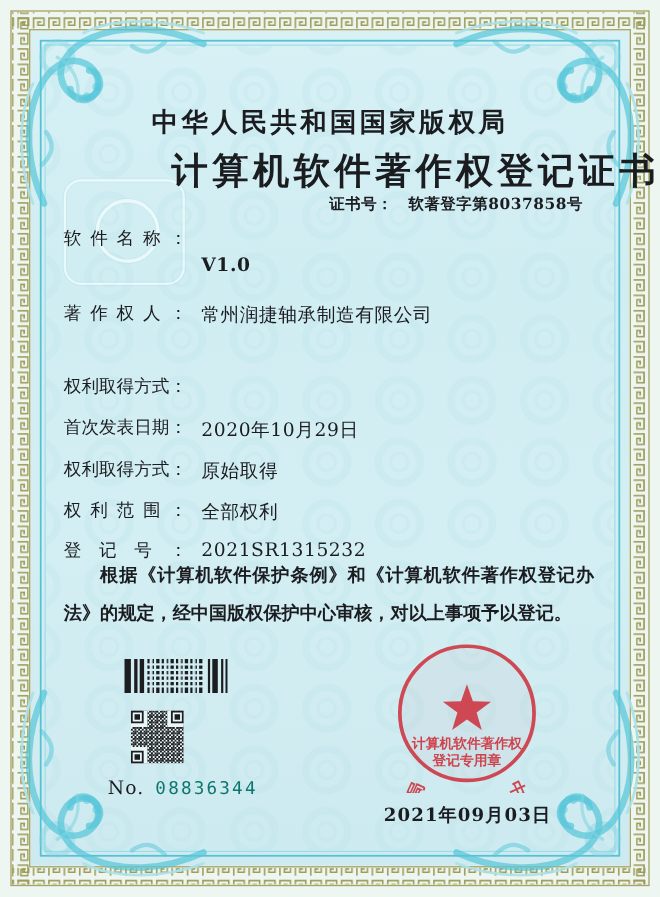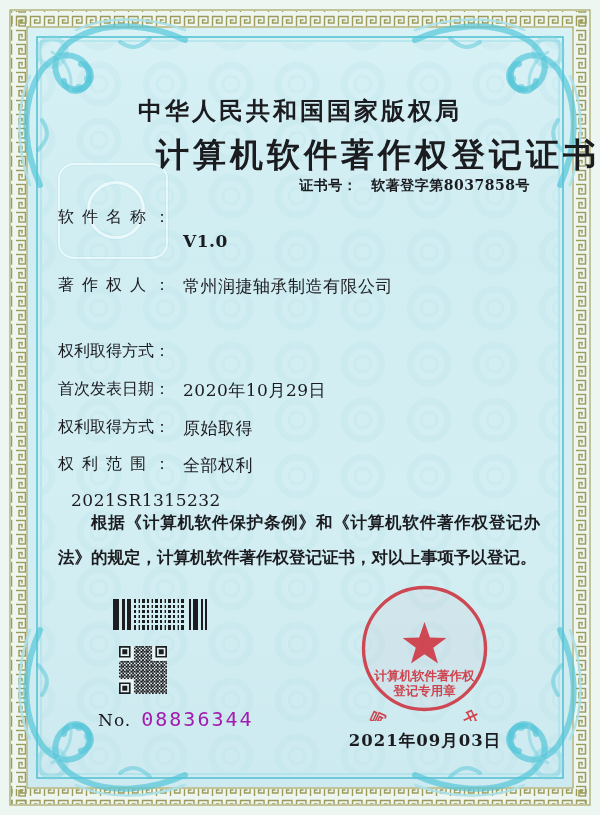--- a/index.html
+++ b/index.html
@@ -24,22 +24,22 @@
   .certno .cl{margin-right:14px;text-align:center;}
   .row{position:absolute;left:58px;display:flex;align-items:flex-start;font-size:16px;font-weight:400;}
   .lab{display:inline-block;width:112px;text-align:justify;text-align-last:justify;flex:0 0 112px;}
   .val{margin-left:13px;font-size:17px;letter-spacing:.5px;white-space:nowrap;}
   .val2{position:absolute;left:183px;font-size:17px;font-weight:700;letter-spacing:.5px;text-align:right;}
   .statement{position:absolute;left:58px;top:505px;width:482px;margin:0;
           font-size:16.5px;font-weight:700;line-height:35px;text-indent:33px;text-align:justify;}
   .barcode{position:absolute;left:113px;top:599px;}
   .qr{position:absolute;left:119px;top:646px;}
   .serial{position:absolute;left:98px;top:707px;font-size:17px;font-weight:400;letter-spacing:1px;}
-  .serial .num{color:#a21caf;margin-left:10px;font-family:"DejaVu Sans Mono","Liberation Mono",monospace;
-          font-size:20px;letter-spacing:2px;}
+  .serial .num{color:#0f766e;margin-left:10px;font-family:"DejaVu Sans Mono","Liberation Mono",monospace;
+          font-size:16px;letter-spacing:2px;}
   .seal{position:absolute;left:352px;top:576px;}
   .issuedate{position:absolute;left:340px;top:711px;width:170px;text-align:center;
           font-size:16.5px;font-weight:700;letter-spacing:1px;margin-top:19px;}
 </style>
 </head>
 <body>
 
 <div class="cert">
   <div class="paper"></div>
 
@@ -119,24 +119,25 @@
     <span class="lab">权利取得方式：</span>
     <span class="val">原始取得</span>
   </div>
 
   <div class="row" style="top:454px">
     <span class="lab">权利范围：</span>
     <span class="val">全部权利</span>
   </div>
 
   <div class="row" style="top:490px">
+    <span class="lab">登记号：</span>
     <span class="val">2021SR1315232</span>
   </div>
 
-  <p class="statement">根据《计算机软件保护条例》和《计算机软件著作权登记办法》的规定，计算机软件著作权登记证书，对以上事项予以登记。</p>
+  <p class="statement">根据《计算机软件保护条例》和《计算机软件著作权登记办法》的规定，经中国版权保护中心审核，对以上事项予以登记。</p>
 
   <svg class="barcode" width="94" height="31" viewBox="0 0 94 31">
     <g fill="#1c1d20">
       <rect x="0" y="0" width="6" height="31"></rect>
         <rect x="9" y="0" width="3" height="31"></rect>
         <rect x="14" y="0" width="4" height="31"></rect>
       <rect x="21" y="0" width="2" height="31"></rect>
         <rect x="25" y="0" width="2" height="31"></rect>
         <rect x="29" y="0" width="3" height="31"></rect>
       <rect x="34" y="0" width="2" height="31"></rect>

